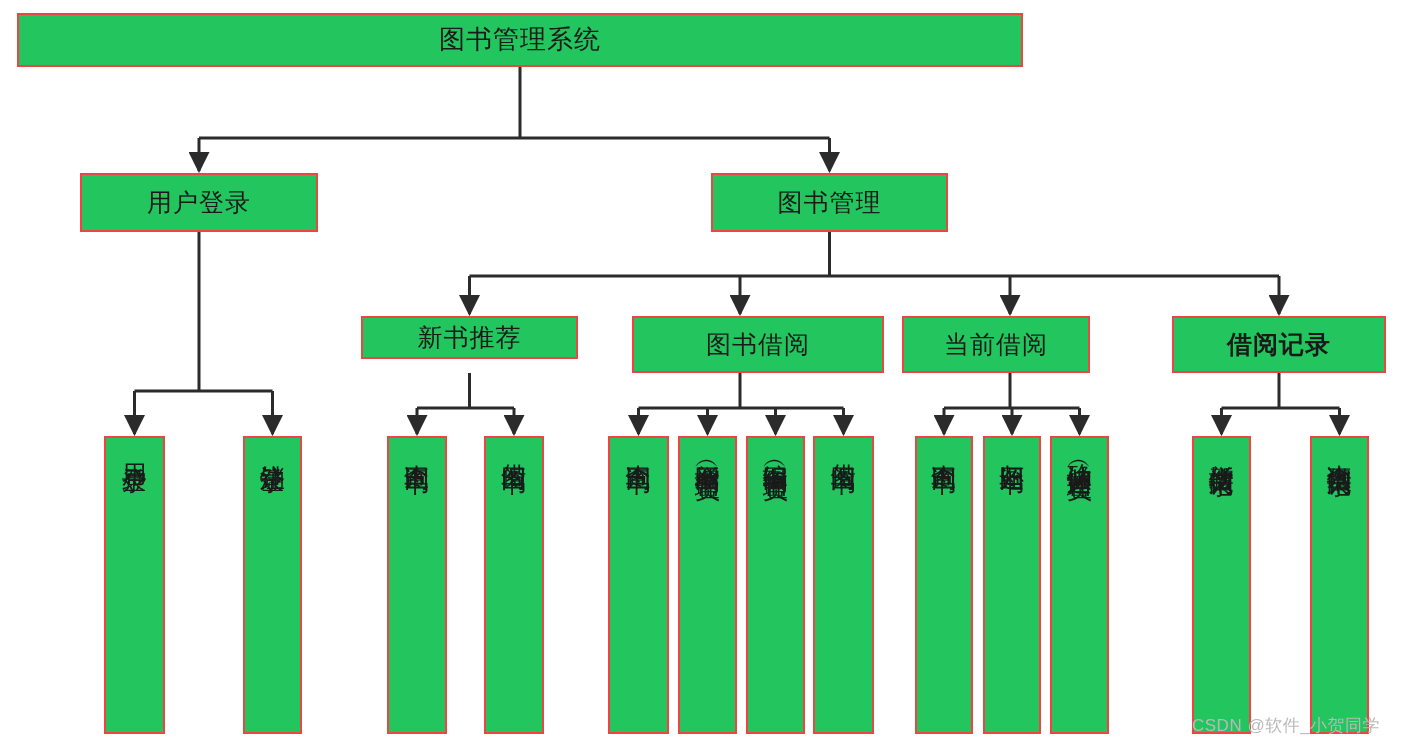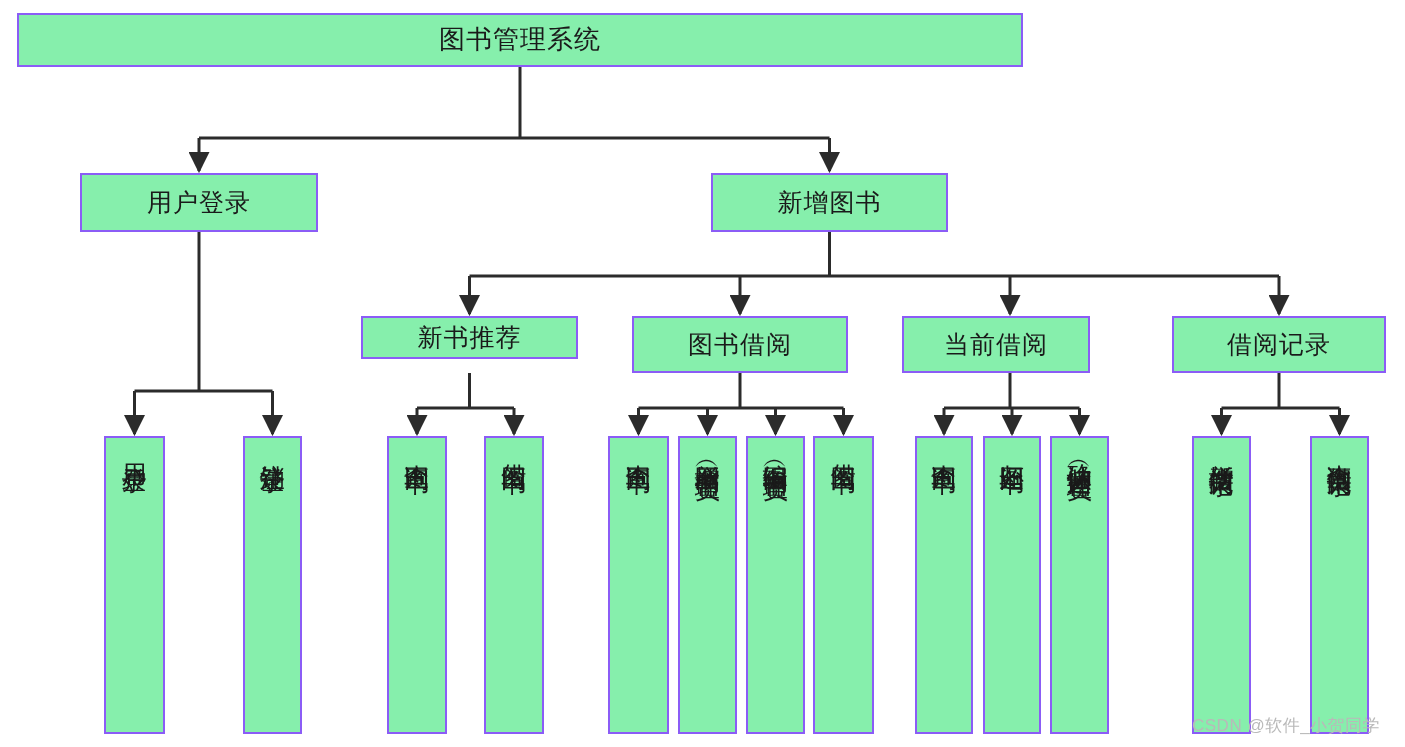--- a/index.html
+++ b/index.html
@@ -21,22 +21,22 @@
     position: absolute;
     left: 0;
     top: 0;
     width: 1405px;
     height: 747px;
     pointer-events: none;
   }
   .node {
     position: absolute;
     box-sizing: border-box;
-    border: 2px solid #8b5cf6;
-    background: #86efac;
+    border: 2px solid #ef4444;
+    background: #22c55e;
     display: flex;
     align-items: center;
     justify-content: center;
     color: #1a1a1a;
   }
   .node.horiz {
     font-size: 25px;
     line-height: 1.15;
     letter-spacing: 1px;
   }
@@ -115,32 +115,32 @@
   </svg>
 
   <div id="node-layer">
       <div class="node root horiz" style="left: 17px; top: 13px; width: 1006px; height: 54px;">
         <span>图书管理系统</span>
       </div>
       <div class="node horiz" style="left: 80px; top: 173px; width: 238px; height: 59px;">
         <span>用户登录</span>
       </div>
       <div class="node horiz" style="left: 711px; top: 173px; width: 237px; height: 59px;">
-        <span>新增图书</span>
+        <span>图书管理</span>
       </div>
       <div class="node horiz" style="left: 361px; top: 316px; width: 217px; height: 43px;">
         <span>新书推荐</span>
       </div>
-      <div class="node horiz" style="left: 632px; top: 316px; width: 216px; height: 57px;">
+      <div class="node horiz" style="left: 632px; top: 316px; width: 252px; height: 57px;">
         <span>图书借阅</span>
       </div>
       <div class="node horiz" style="left: 902px; top: 316px; width: 188px; height: 57px;">
         <span>当前借阅</span>
       </div>
-      <div class="node horiz" style="left: 1172px; top: 316px; width: 214px; height: 57px;">
+      <div class="node horiz" style="left: 1172px; top: 316px; width: 214px; height: 57px; font-weight: bold;">
         <span>借阅记录</span>
       </div>
       <div class="node leaf" style="left: 104px; top: 436px; width: 61px; height: 298px;">
         <span class="vtext">用户登录</span>
       </div>
       <div class="node leaf" style="left: 243px; top: 436px; width: 59px; height: 298px;">
         <span class="vtext">注销登录</span>
       </div>
       <div class="node leaf" style="left: 387px; top: 436px; width: 60px; height: 298px;">
         <span class="vtext">查询图书</span>

